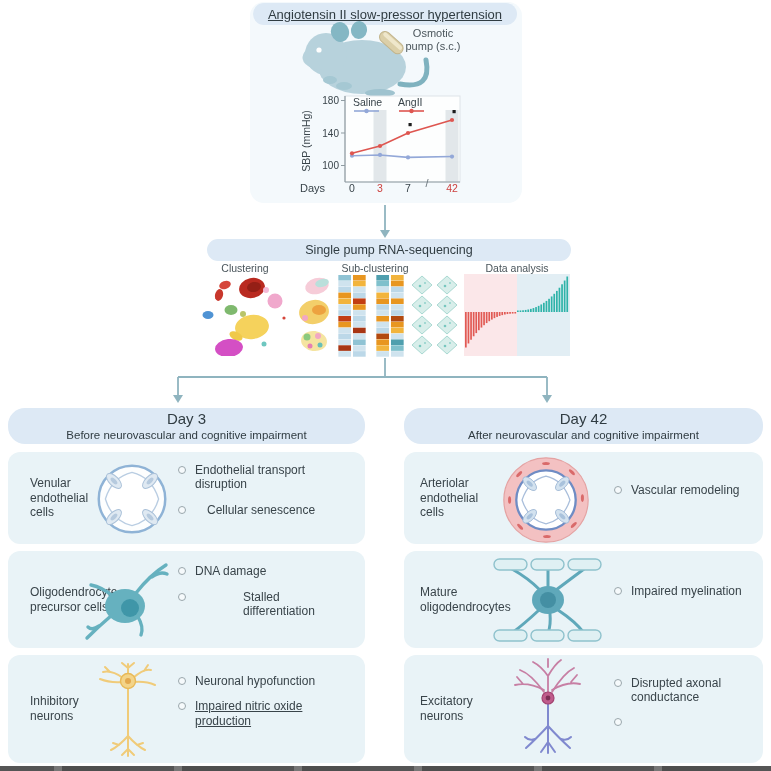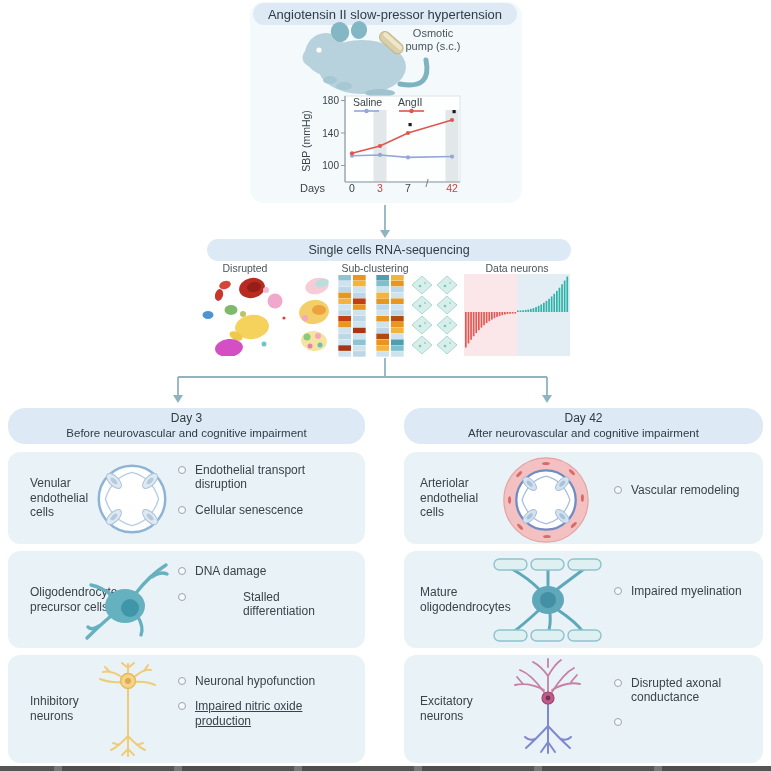--- a/index.html
+++ b/index.html
@@ -11,35 +11,35 @@
   .rowbox{position:absolute;background:#e9f3f7;border-radius:12px;}
   .lbl{position:absolute;top:0;bottom:0;display:flex;align-items:center;font-size:12px;line-height:1.22;color:#39444a;}
   .bullets{position:absolute;top:0;bottom:16px;display:flex;flex-direction:column;justify-content:center;gap:11px;}
   .bullet{display:flex;align-items:flex-start;}
   .bmark{flex:0 0 auto;width:6px;height:6px;border:1.5px solid #9aa6ac;border-radius:50%;
          margin-top:3px;margin-right:9px;background:#f6fafc;}
   .btext{font-size:12px;line-height:1.2;color:#39444a;}
   .panel-label{position:absolute;text-align:center;font-size:10.5px;color:#4a555b;}
   .pump-label{position:absolute;left:399px;top:27px;width:68px;text-align:center;
               font-size:11px;line-height:1.18;color:#4a555b;}
-  .day-line1{font-size:12px;}
+  .day-line1{font-size:15px;}
   .day-line2{font-size:11.5px;}
   svg text{font-family:"Liberation Sans","DejaVu Sans",sans-serif;}
   .caption-strip{position:absolute;left:0;right:0;bottom:0;height:5px;
     background:repeating-linear-gradient(90deg,#555 0 54px,#777 54px 62px,#4e4e4e 62px 120px);}
 </style>
 </head>
 <body>
 
 <div id="fig">
 
   <div class="abs" style="left:250px;top:2px;width:272px;height:201px;background:#f4f9fc;border-radius:14px;"></div>
 
   <div class="pill" style="left:253px;top:3px;width:264px;height:22px;">
-    <span style="font-size:13px;">Angiotensin II slow-pressor hypertension</span>
+    <span style="font-size:13px;text-decoration:underline;">Angiotensin II slow-pressor hypertension</span>
   </div>
 
   <svg class="abs" style="left:288px;top:20px;" width="160" height="78" viewBox="0 0 160 78">
     <path d="M112,64 q32,6 26,-24" fill="none" stroke="#7fb2bf" stroke-width="5" stroke-linecap="round"></path>
     <ellipse cx="74" cy="47" rx="44" ry="27" fill="#b7d2dc"></ellipse>
     <circle cx="38" cy="34" r="21" fill="#b7d2dc"></circle>
     <path d="M22,26 Q8,38 20,46 Q26,50 34,50 Z" fill="#b7d2dc"></path>
     <ellipse cx="52" cy="12" rx="9" ry="10" fill="#84b7c4" transform="rotate(-18 52 12)"></ellipse>
     <ellipse cx="71" cy="10" rx="8" ry="9" fill="#84b7c4" transform="rotate(10 71 10)"></ellipse>
     <circle cx="31" cy="30" r="2.6" fill="#ffffff"></circle>
@@ -108,25 +108,25 @@
       <line x1="178" y1="177" x2="547" y2="177"></line>
       <line x1="178" y1="177" x2="178" y2="196"></line>
       <line x1="547" y1="177" x2="547" y2="196"></line>
     </g>
     <polygon points="380,30 390,30 385,38" fill="#8fb4bf"></polygon>
     <polygon points="173,195 183,195 178,203" fill="#8fb4bf"></polygon>
     <polygon points="542,195 552,195 547,203" fill="#8fb4bf"></polygon>
   </svg>
 
   <div class="pill" style="left:207px;top:239px;width:364px;height:22px;">
-    <span style="font-size:12.5px;">Single cells RNA-sequencing</span>
-  </div>
-  <div class="panel-label" style="left:199px;top:262px;width:92px;">Disrupted</div>
+    <span style="font-size:12.5px;">Single pump RNA-sequencing</span>
+  </div>
+  <div class="panel-label" style="left:199px;top:262px;width:92px;">Clustering</div>
   <div class="panel-label" style="left:329px;top:262px;width:92px;">Sub-clustering</div>
-  <div class="panel-label" style="left:471px;top:262px;width:92px;">Data neurons</div>
+  <div class="panel-label" style="left:471px;top:262px;width:92px;">Data analysis</div>
 
   <svg class="abs" style="left:198px;top:274px;" width="94" height="82" viewBox="0 0 94 82">
     <ellipse cx="27" cy="11" rx="6" ry="4" fill="#d5453a" transform="rotate(-20 27 11)"></ellipse>
     <ellipse cx="21" cy="21" rx="4" ry="6" fill="#c8372c" transform="rotate(15 21 21)"></ellipse>
     <ellipse cx="54" cy="14" rx="13" ry="10" fill="#b92a20" transform="rotate(-12 54 14)"></ellipse>
     <ellipse cx="56" cy="13" rx="7" ry="5" fill="#941f16" transform="rotate(-12 56 13)"></ellipse>
     <circle cx="77" cy="27" r="7.5" fill="#f0a8cc"></circle>
     <circle cx="68" cy="16" r="3" fill="#f3b9d6"></circle>
     <ellipse cx="33" cy="36" rx="6.5" ry="5" fill="#7fb96e"></ellipse>
     <ellipse cx="10" cy="41" rx="5.5" ry="4" fill="#4f93d4"></ellipse>
@@ -329,21 +329,21 @@
         <ellipse cx="21" cy="59" rx="4.5" ry="2.2" transform="rotate(-45 21 59)"></ellipse>
       </g>
     </svg>
     <div class="bullets" style="left:170px;width:165px;">
       <div class="bullet">
           <span class="bmark"></span>
           <span class="btext" style="max-width:150px;">Endothelial transport disruption</span>
         </div>
       <div class="bullet">
           <span class="bmark"></span>
-          <span class="btext" style="max-width:150px;">Cellular senescence</span>
+          <span class="btext" style="max-width:150px;margin-left:12px;">Cellular senescence</span>
         </div>
     </div>
   </div>
 
   <div class="rowbox" style="left:8px;top:551px;width:357px;height:97px;">
     <div class="lbl" style="left:22px;width:112px;">Oligodendrocyte precursor cells</div>
     <svg class="abs" style="left:64px;top:4px;" width="110" height="90" viewBox="0 0 110 90">
       <g fill="none" stroke="#66b1bf" stroke-width="3.4" stroke-linecap="round">
         <path d="M64,38 Q78,20 94,10"></path>
         <path d="M80,22 Q88,16 95,19"></path>

